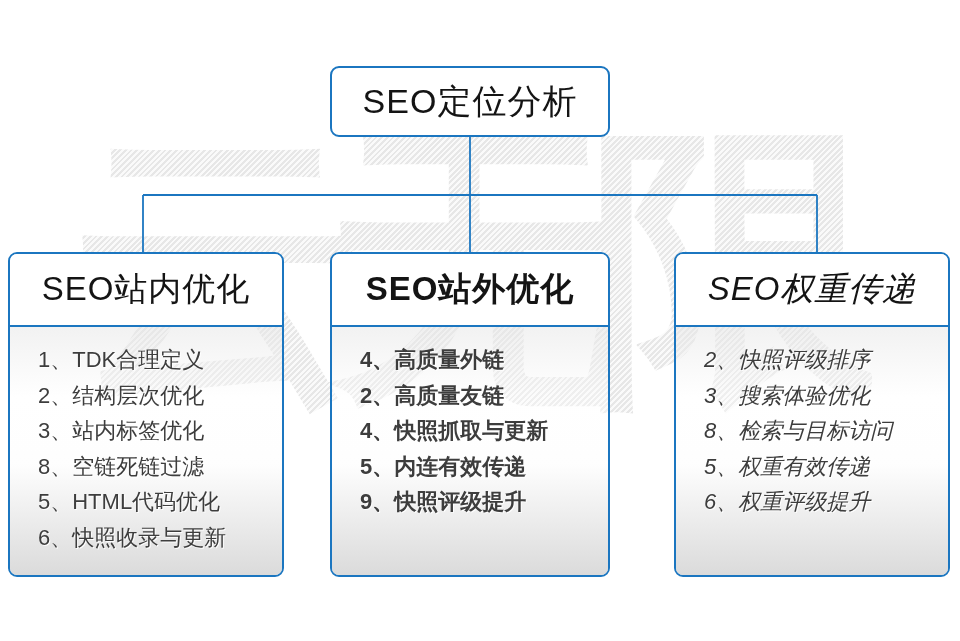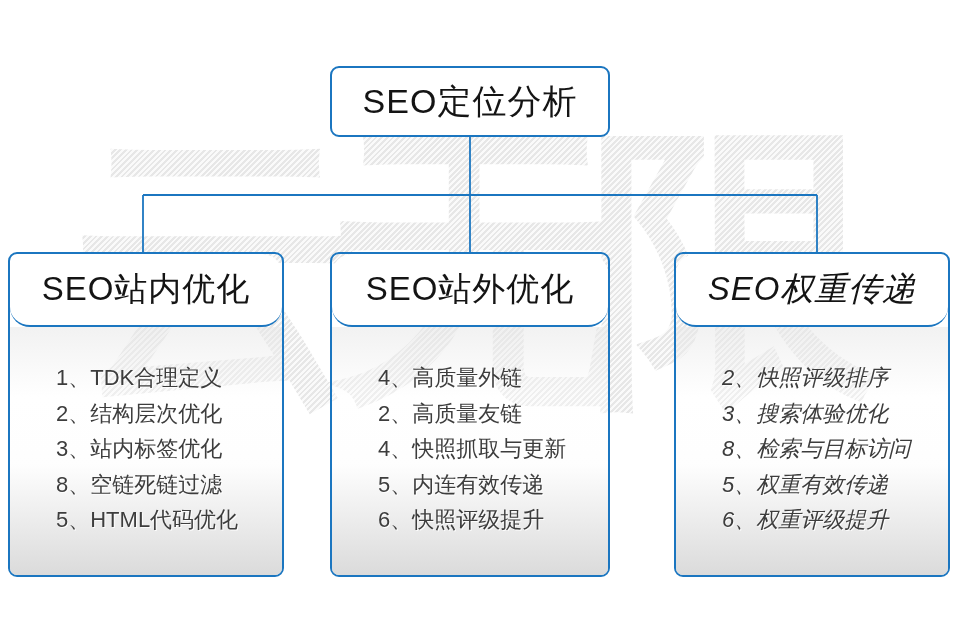--- a/index.html
+++ b/index.html
@@ -60,45 +60,44 @@
     top:252px;
     width:276px;height:325px;
     border:2px solid #1b76c0;
     border-radius:9px;
     box-sizing:border-box;
     overflow:hidden;
     z-index:3;
     background:transparent;
   }
   .col-1{left:8px;}
-  .col-2{left:330px;width:280px;}
+  .col-2{left:330px;width:280px;font-weight:bold;}
   .col-3{left:674px;font-style:italic;}
 
   .column .col-header{
     height:73px;
     box-sizing:border-box;
     border-bottom:2px solid #1b76c0;
     background:#ffffff;
     display:flex;align-items:center;justify-content:center;
     font-size:33px;color:#141414;
     letter-spacing:1px;
-    border-radius:20px;
   }
   .column .col-body{
     height:250px;
     box-sizing:border-box;
     padding:15px 0 0 28px;
     background:linear-gradient(180deg,
       rgba(231,231,231,0.55) 0%,
       rgba(255,255,255,0.35) 28%,
       rgba(252,252,252,0.40) 55%,
       rgba(213,213,213,0.88) 100%);
   }
   .col-body ul{
-    list-style:none;margin:18px;padding:0;
+    list-style:none;margin:0;padding:0;
   }
   .col-body li{
     font-size:22px;
     line-height:35.5px;
     color:#3d3d3d;
     text-shadow:1px 1px 0 rgba(255,255,255,0.9);
     white-space:nowrap;
   }
 </style>
 </head>
@@ -125,35 +124,36 @@
     <div class="col-header">
       <span>SEO站内优化</span>
     </div>
     <div class="col-body">
       <ul>
         <li>1、TDK合理定义</li>
         <li>2、结构层次优化</li>
         <li>3、站内标签优化</li>
         <li>8、空链死链过滤</li>
         <li>5、HTML代码优化</li>
+        <li>6、快照收录与更新</li>
       </ul>
     </div>
   </div>
 
   <div class="column col-2">
     <div class="col-header">
       <span>SEO站外优化</span>
     </div>
     <div class="col-body">
       <ul>
         <li>4、高质量外链</li>
         <li>2、高质量友链</li>
         <li>4、快照抓取与更新</li>
         <li>5、内连有效传递</li>
-        <li>6、快照评级提升</li>
+        <li>9、快照评级提升</li>
       </ul>
     </div>
   </div>
 
   <div class="column col-3">
     <div class="col-header">
       <span>SEO权重传递</span>
     </div>
     <div class="col-body">
       <ul>

